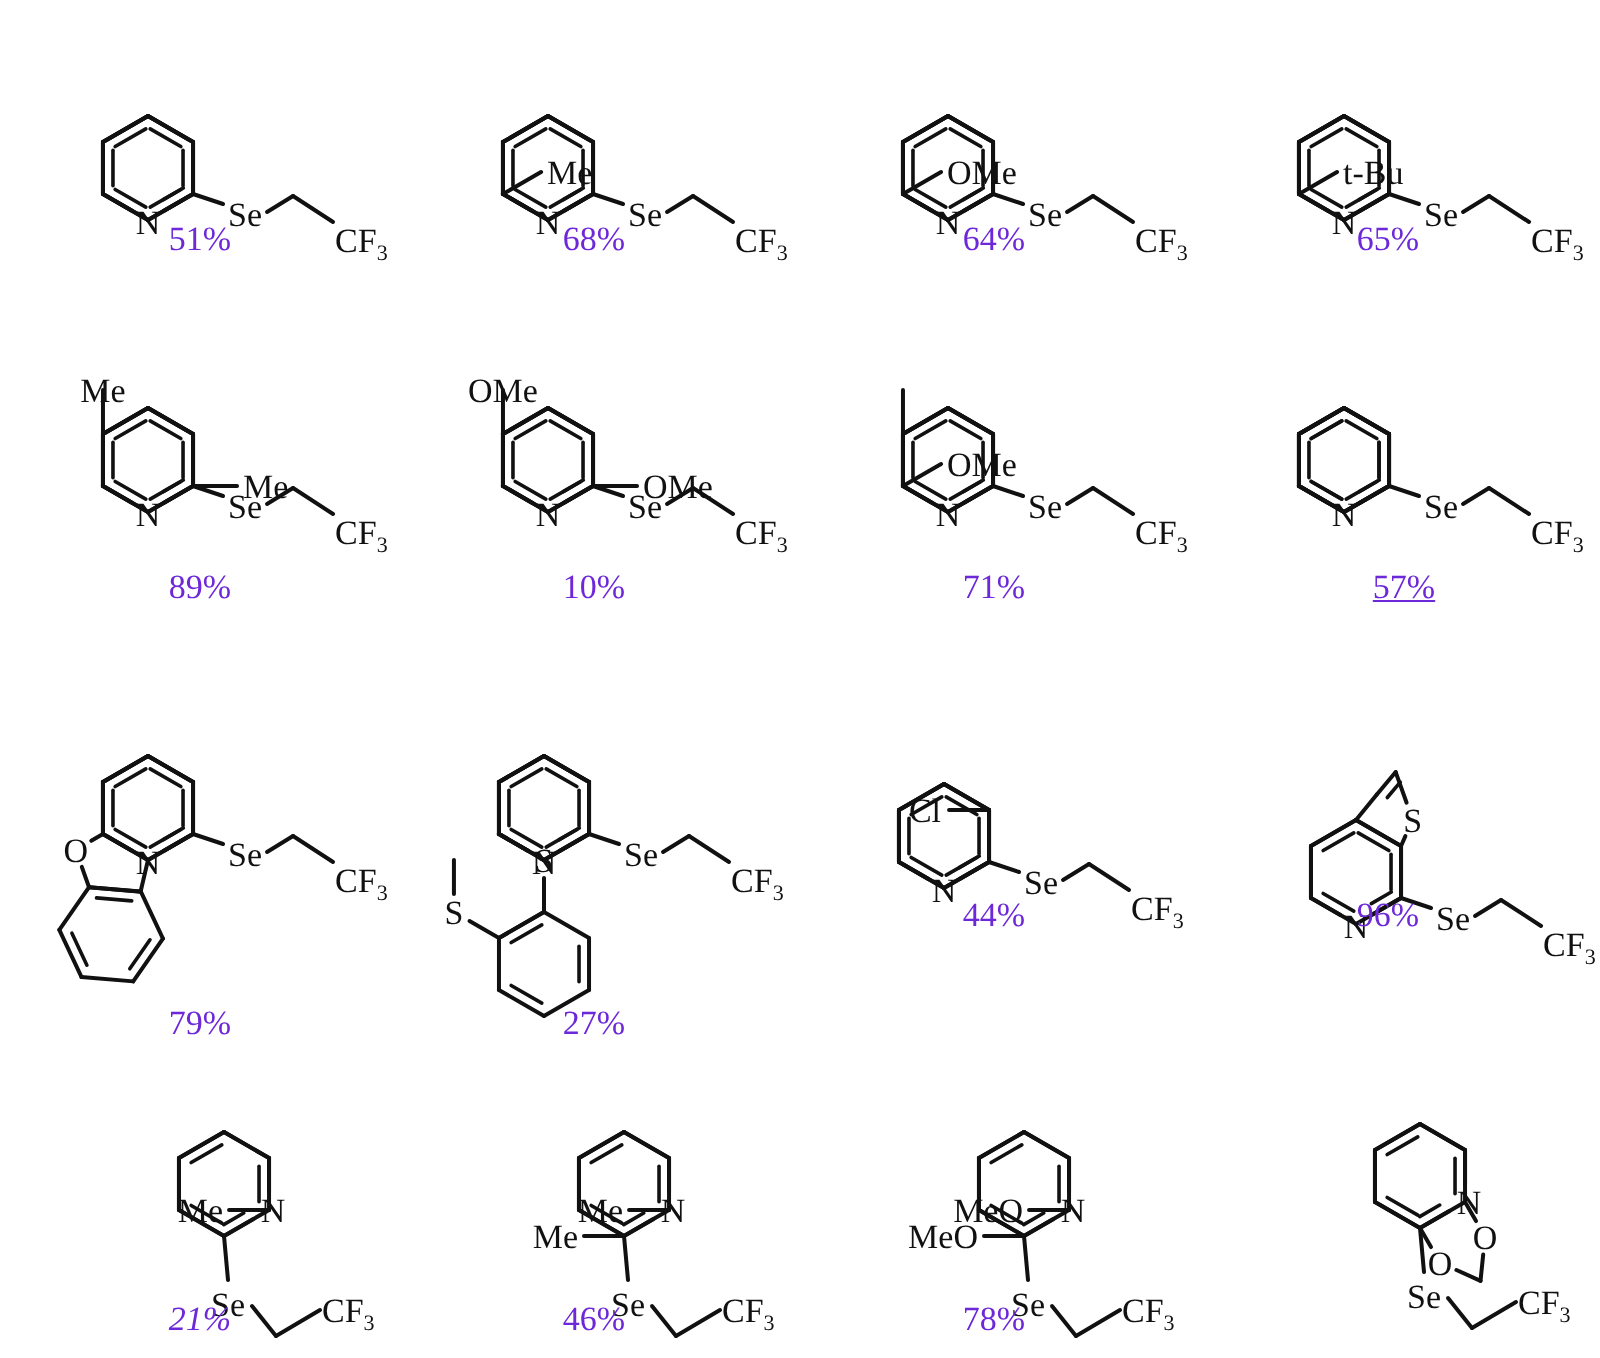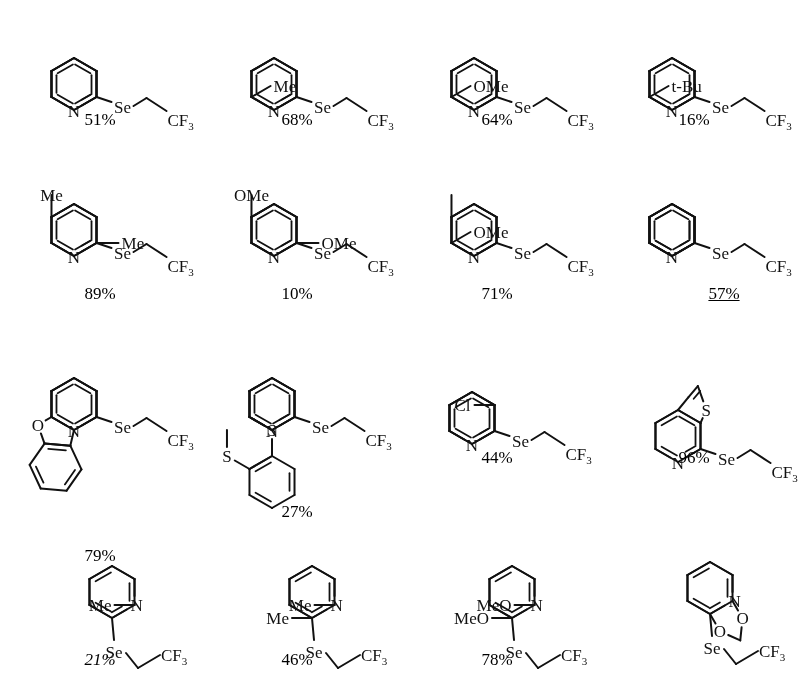--- a/index.html
+++ b/index.html
@@ -1,20 +1,20 @@
 <!DOCTYPE html>
 <html><head>
 <meta charset="utf-8">
 <style>
   html,body{margin:0;padding:0;background:#fff;}
   body{width:800px;height:679px;font-family:"Liberation Serif",serif;color:#111;overflow:hidden;}
   #grid{position:relative;width:800px;height:679px;}
   .cell{position:absolute;}
   .struct{position:absolute;left:0;top:0;}
-  .yield{position:absolute;text-align:center;font-family:"Liberation Serif",serif;font-size:17px;color:#000000;white-space:nowrap;}
+  .yield{position:absolute;text-align:center;font-family:"Liberation Serif",serif;font-size:17px;color:#6d28d9;white-space:nowrap;}
   svg{display:block;overflow:visible;}
   svg text{font-family:"Liberation Serif",serif;fill:#111;}
   .atm{font-size:17px;}
   .sub{font-size:11px;}
 </style>
 </head>
 <body>
 
 <div id="grid">
     <div class="cell" style="left: 2px; top: 2px;">
@@ -183,21 +183,21 @@
             <line x1="144.51666049839542" y1="96" x2="164.51666049839542" y2="109" stroke="#111111" stroke-width="2" stroke-linecap="round"></line>
             <g>
               <text x="165.51666049839542" y="124" text-anchor="start" class="atm">CF<tspan dy="4" class="sub">3</tspan></text>
             </g>
             <line x1="49.483339501604604" y1="95.00000000000001" x2="68.53589838486226" y2="84.00000000000001" stroke="#111111" stroke-width="2" stroke-linecap="round"></line>
             <text x="71.53589838486226" y="90.00000000000001" text-anchor="start" class="atm">t-Bu</text>
           </g>
         </svg>
       </div>
     </div>
-    <div class="yield" style="left: 654px; top: 110px; width: 80px;">16%</div>
+    <div class="yield" style="left: 654px; top: 110px; width: 80px;">65%</div>
     <div class="cell" style="left: 2px; top: 148px;">
       <div class="struct">
         <svg width="200" height="175" viewBox="0 0 200 175">
           <g>
             <line x1="49.48333950160459" y1="69" x2="72" y2="56" stroke="#111111" stroke-width="2" stroke-linecap="round"></line>
             <line x1="72" y1="56" x2="94.5166604983954" y2="69" stroke="#111111" stroke-width="2" stroke-linecap="round"></line>
             <line x1="94.5166604983954" y1="69" x2="94.51666049839541" y2="95" stroke="#111111" stroke-width="2" stroke-linecap="round"></line>
             <line x1="94.51666049839541" y1="95" x2="72.00000000000001" y2="108" stroke="#111111" stroke-width="2" stroke-linecap="round"></line>
             <line x1="72.00000000000001" y1="108" x2="49.48333950160459" y2="95" stroke="#111111" stroke-width="2" stroke-linecap="round"></line>
             <line x1="49.48333950160459" y1="95" x2="49.48333950160459" y2="69" stroke="#111111" stroke-width="2" stroke-linecap="round"></line>
@@ -371,21 +371,21 @@
             <line x1="94.5166604983954" y1="68.99999999999999" x2="94.51666049839541" y2="94.99999999999999" stroke="#111111" stroke-width="2" stroke-linecap="round"></line>
             <line x1="94.51666049839541" y1="94.99999999999999" x2="72.00000000000001" y2="108" stroke="#111111" stroke-width="2" stroke-linecap="round"></line>
             <line x1="72.00000000000001" y1="108" x2="49.483339501604604" y2="95.00000000000001" stroke="#111111" stroke-width="2" stroke-linecap="round"></line>
             <line x1="55.58600518134786" y1="71.25012701892221" x2="70.89733432025673" y2="62.410127018922196" stroke="#111111" stroke-width="1.8" stroke-linecap="round"></line>
             <line x1="89.5166604983954" y1="73.15999999999998" x2="89.51666049839541" y2="90.83999999999999" stroke="#111111" stroke-width="1.8" stroke-linecap="round"></line>
             <line x1="70.89733432025675" y1="101.5898729810778" x2="55.58600518134787" y2="92.74987298107781" stroke="#111111" stroke-width="1.8" stroke-linecap="round"></line>
           </g>
         </svg>
       </div>
     </div>
-    <div class="yield" style="left: 684px; top: 284px; width: 80px; text-decoration: underline;">57%</div>
+    <div class="yield" style="left: 662px; top: 284px; width: 80px; text-decoration: underline;">57%</div>
     <div class="cell" style="left: 2px; top: 322px;">
       <div class="struct">
         <svg width="200" height="175" viewBox="0 0 200 175">
           <g>
             <line x1="49.48333950160459" y1="69" x2="72" y2="56" stroke="#111111" stroke-width="2" stroke-linecap="round"></line>
             <line x1="72" y1="56" x2="94.5166604983954" y2="69" stroke="#111111" stroke-width="2" stroke-linecap="round"></line>
             <line x1="94.5166604983954" y1="69" x2="94.51666049839541" y2="95" stroke="#111111" stroke-width="2" stroke-linecap="round"></line>
             <line x1="94.51666049839541" y1="95" x2="72.00000000000001" y2="108" stroke="#111111" stroke-width="2" stroke-linecap="round"></line>
             <line x1="72.00000000000001" y1="108" x2="49.48333950160459" y2="95" stroke="#111111" stroke-width="2" stroke-linecap="round"></line>
             <line x1="49.48333950160459" y1="95" x2="49.48333950160459" y2="69" stroke="#111111" stroke-width="2" stroke-linecap="round"></line>
@@ -427,21 +427,21 @@
             <line x1="64.6047967001196" y1="168.68793723708345" x2="79.47224520038463" y2="147.35816988973608" stroke="#111111" stroke-width="2" stroke-linecap="round"></line>
             <line x1="79.47224520038463" y1="147.35816988973608" x2="68.43384907090251" y2="123.817698125376" stroke="#111111" stroke-width="2" stroke-linecap="round"></line>
             <line x1="68.43384907090251" y1="123.817698125376" x2="42.528004441155325" y2="121.60699370836332" stroke="#111111" stroke-width="2" stroke-linecap="round"></line>
             <line x1="33.953713122445905" y1="144.58046805156943" x2="41.45982249049376" y2="160.58798885133427" stroke="#111111" stroke-width="1.8" stroke-linecap="round"></line>
             <line x1="62.88171012413367" y1="162.41604974991844" x2="72.99157510431388" y2="147.91180795372222" stroke="#111111" stroke-width="1.8" stroke-linecap="round"></line>
             <line x1="63.863778465332835" y1="128.44587861668228" x2="46.24780411710474" y2="126.94259961311366" stroke="#111111" stroke-width="1.8" stroke-linecap="round"></line>
           </g>
         </svg>
       </div>
     </div>
-    <div class="yield" style="left: 60px; top: 502px; width: 80px; margin-top: 44px;">79%</div>
+    <div class="yield" style="left: 60px; top: 502px; width: 80px;">79%</div>
     <div class="cell" style="left: 200px; top: 322px;">
       <div class="struct">
         <svg width="200" height="175" viewBox="0 0 200 175">
           <g>
             <line x1="49.48333950160459" y1="69" x2="72" y2="56" stroke="#111111" stroke-width="2" stroke-linecap="round"></line>
             <line x1="72" y1="56" x2="94.5166604983954" y2="69" stroke="#111111" stroke-width="2" stroke-linecap="round"></line>
             <line x1="94.5166604983954" y1="69" x2="94.51666049839541" y2="95" stroke="#111111" stroke-width="2" stroke-linecap="round"></line>
             <line x1="94.51666049839541" y1="95" x2="72.00000000000001" y2="108" stroke="#111111" stroke-width="2" stroke-linecap="round"></line>
             <line x1="72.00000000000001" y1="108" x2="49.48333950160459" y2="95" stroke="#111111" stroke-width="2" stroke-linecap="round"></line>
             <line x1="49.48333950160459" y1="95" x2="49.48333950160459" y2="69" stroke="#111111" stroke-width="2" stroke-linecap="round"></line>

